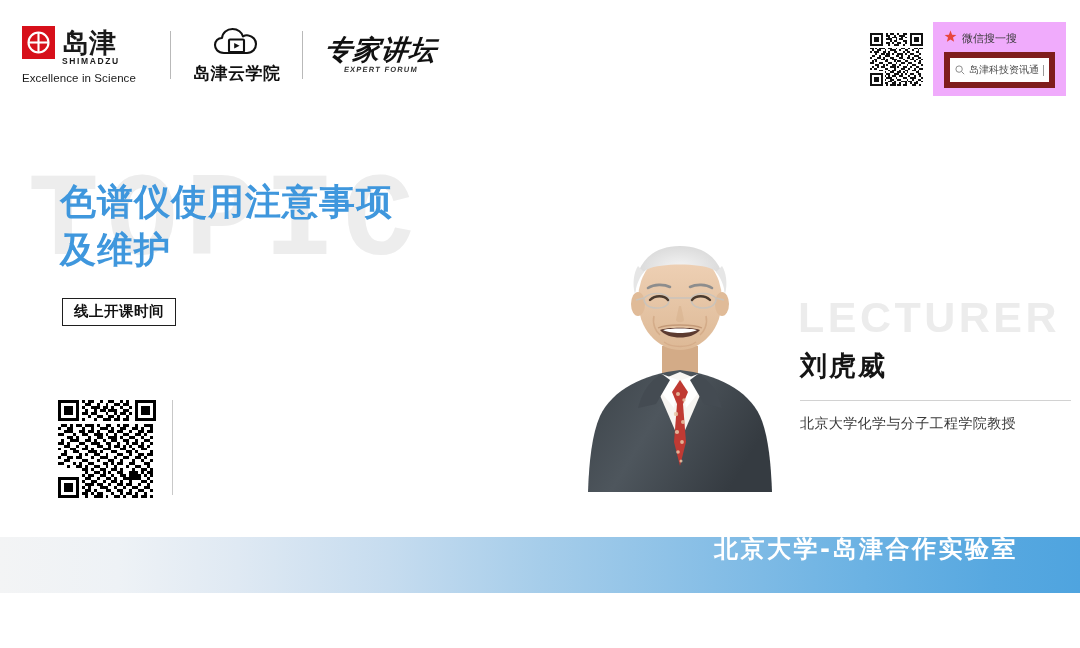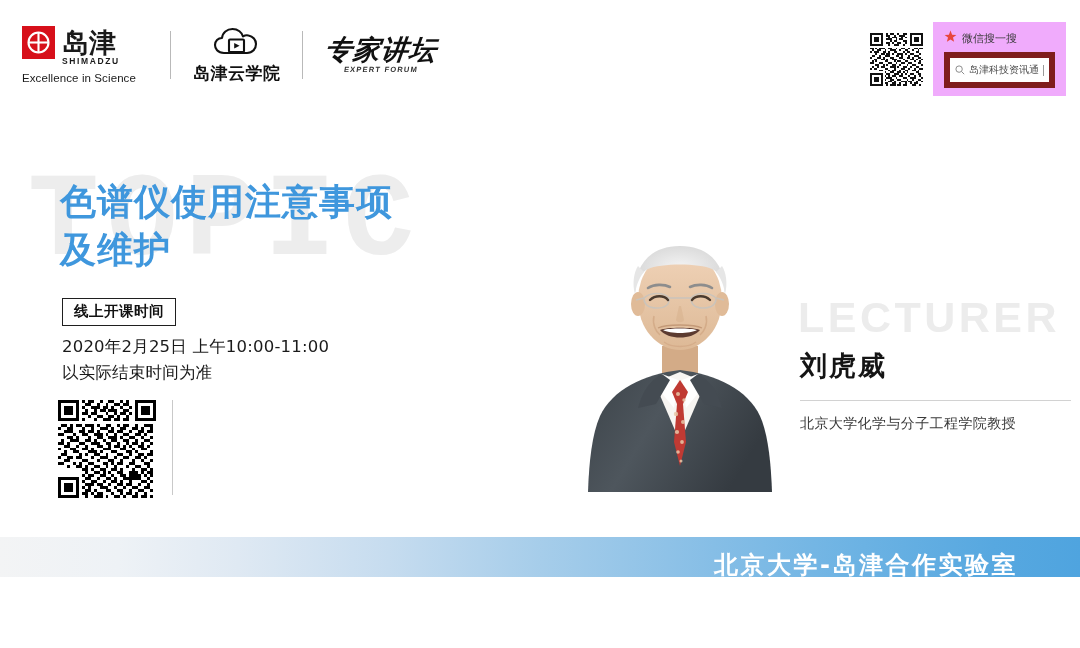--- a/index.html
+++ b/index.html
@@ -339,33 +339,33 @@
     letter-spacing: 0.4px;
     line-height: 1.4;
   }
 
   
   .bottom-banner {
     position: absolute;
     left: 0;
     top: 537px;
     width: 1080px;
-    height: 40px;
+    height: 56px;
     background: linear-gradient(to right,
         #f3f4f5 0%,
         #eef2f6 11%,
         #dfe9f3 22%,
         #c6dcef 36%,
         #a6cdea 50%,
         #86bee6 66%,
         #6bb2e3 80%,
         #57a8e0 92%,
         #4fa4df 100%);
     display: flex;
-    align-items: flex-end;
+    align-items: flex-start;
   }
   .bottom-banner-text {
     margin-left: auto;
     margin-right: 62px;
     font-family: "DejaVu Sans", sans-serif;
     font-size: 24px;
     font-weight: 700;
     color: #ffffff;
     letter-spacing: 2.5px;
     line-height: 1;
@@ -633,24 +633,20 @@
         <span class="wx-caret"></span>
       </div>
     </div>
   </div>
 
   <div class="watermark-topic">TOPIC</div>
   <div class="main-title">色谱仪使用注意事项
 及维护</div>
 
   <div class="time-badge">线上开课时间</div>
-  <div class="time-lines">
-    <div>2020年2月25日 上午10:00-11:00</div>
-    <div>以实际结束时间为准</div>
-  </div>
 
   <div class="qr-main">
     <svg width="100" height="98" viewBox="0 0 33 33" shape-rendering="crispEdges">
       <rect width="33" height="33" fill="#ffffff"></rect>
       <g fill="#000000">
         <rect x="0" y="0" width="7" height="1"></rect>
           <rect x="0" y="6" width="7" height="1"></rect>
         <rect x="0" y="0" width="1" height="7"></rect>
           <rect x="6" y="0" width="1" height="7"></rect>
         <rect x="2" y="2" width="3" height="3"></rect>

